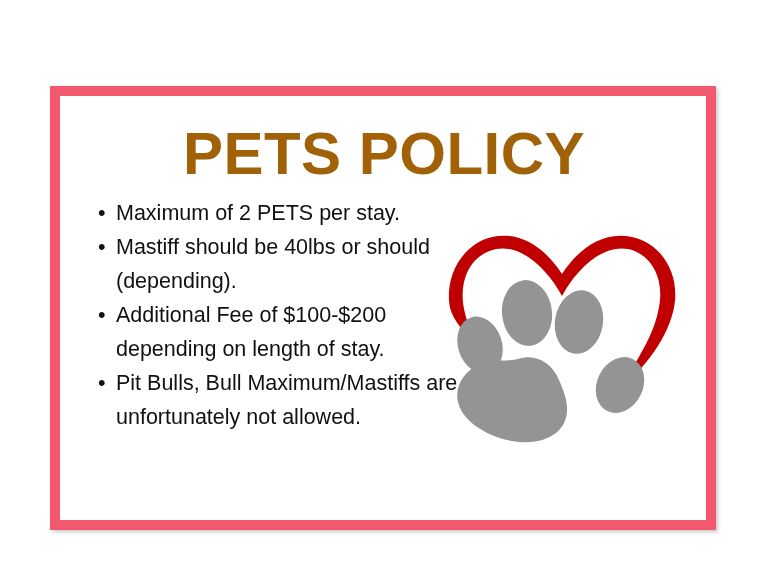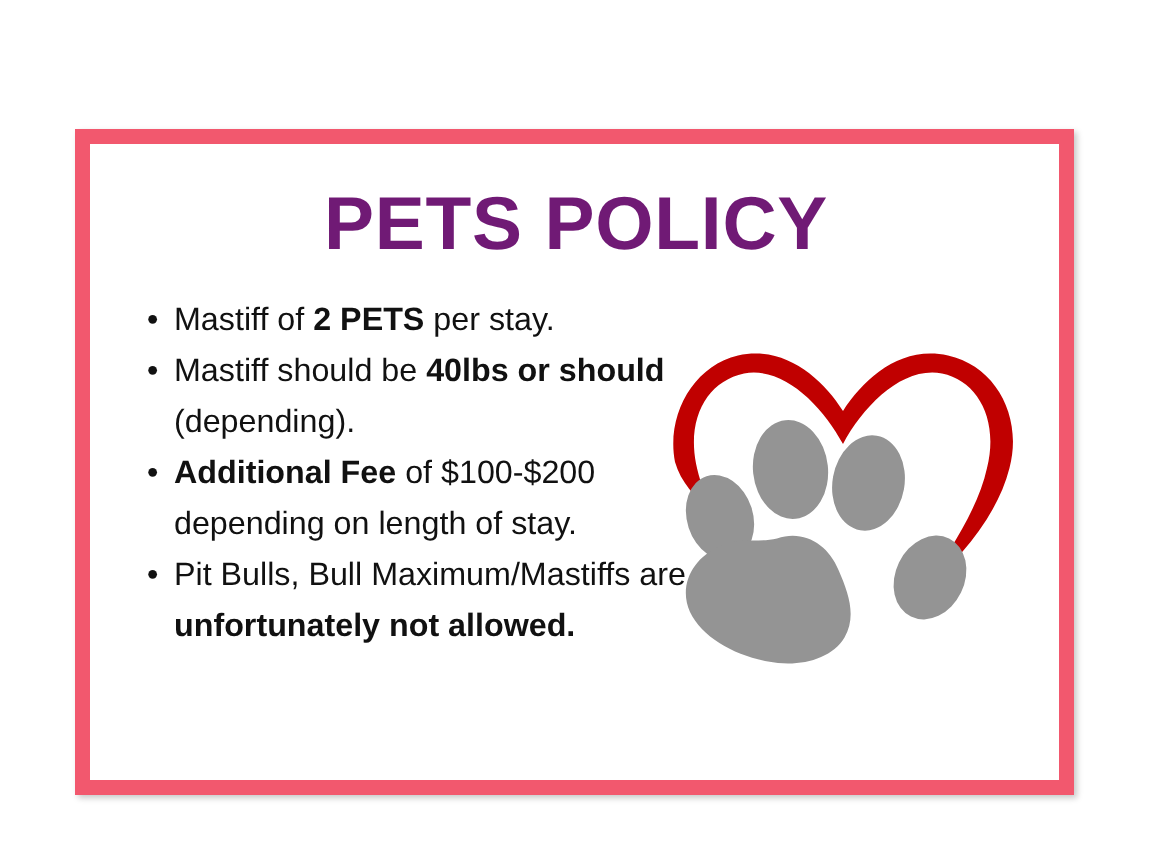--- a/index.html
+++ b/index.html
@@ -34,23 +34,23 @@
     box-shadow: 2px 2px 4px rgba(0,0,0,0.22);
   }
 
   
   #title {
     position: absolute;
     left: 0;
     top: 124px;
     width: 768px;
     text-align: center;
-    font-size: 50px;
+    font-size: 60px;
     font-weight: bold;
-    color: #701a75;
+    color: #a16207;
     letter-spacing: 0.5px;
     line-height: 1;
     white-space: nowrap;
   }
 
   
   #bullets {
     position: absolute;
     left: 97px;
     top: 196px;
@@ -65,21 +65,21 @@
   }
   .bullet-dot {
     position: absolute;
     left: 1px;
     top: 0;
     font-size: 21.5px;
     line-height: 34px;
     color: #111111;
   }
   .bullet-text { display: inline; }
-  .bullet-text b { font-weight: bold; }
+  .bullet-text b { font-weight: normal; }
 
   
   #logo {
     position: absolute;
     left: 440px;
     top: 222px;
     width: 245px;
     height: 225px;
   }
   #logo svg { display: block; width: 245px; height: 225px; }
@@ -87,21 +87,21 @@
 </head>
 <body>
 
 <div id="slide">
 
   <div id="frame"></div>
 
   <div id="title">PETS POLICY</div>
 
   <div id="bullets">
-      <div class="bullet-item"><span class="bullet-dot">•</span><span class="bullet-text"><span>Mastiff of </span><b>2 PETS</b><span> per stay.</span></span></div>
+      <div class="bullet-item"><span class="bullet-dot">•</span><span class="bullet-text"><span>Maximum of </span><b>2 PETS</b><span> per stay.</span></span></div>
       <div class="bullet-item"><span class="bullet-dot">•</span><span class="bullet-text"><span>Mastiff should be </span><b>40lbs or should</b><span> (depending).</span></span></div>
       <div class="bullet-item"><span class="bullet-dot">•</span><span class="bullet-text"><b>Additional Fee</b><span> of $100-$200 depending on length of stay.</span></span></div>
       <div class="bullet-item"><span class="bullet-dot">•</span><span class="bullet-text"><span>Pit Bulls, Bull Maximum/Mastiffs are </span><b>unfortunately not allowed.</b></span></div>
     </div>
 
   <div id="logo">
     <svg viewBox="0 0 245 225" xmlns="http://www.w3.org/2000/svg">
 
       <path d="M10,86
                C4,55 22,22 52,15

